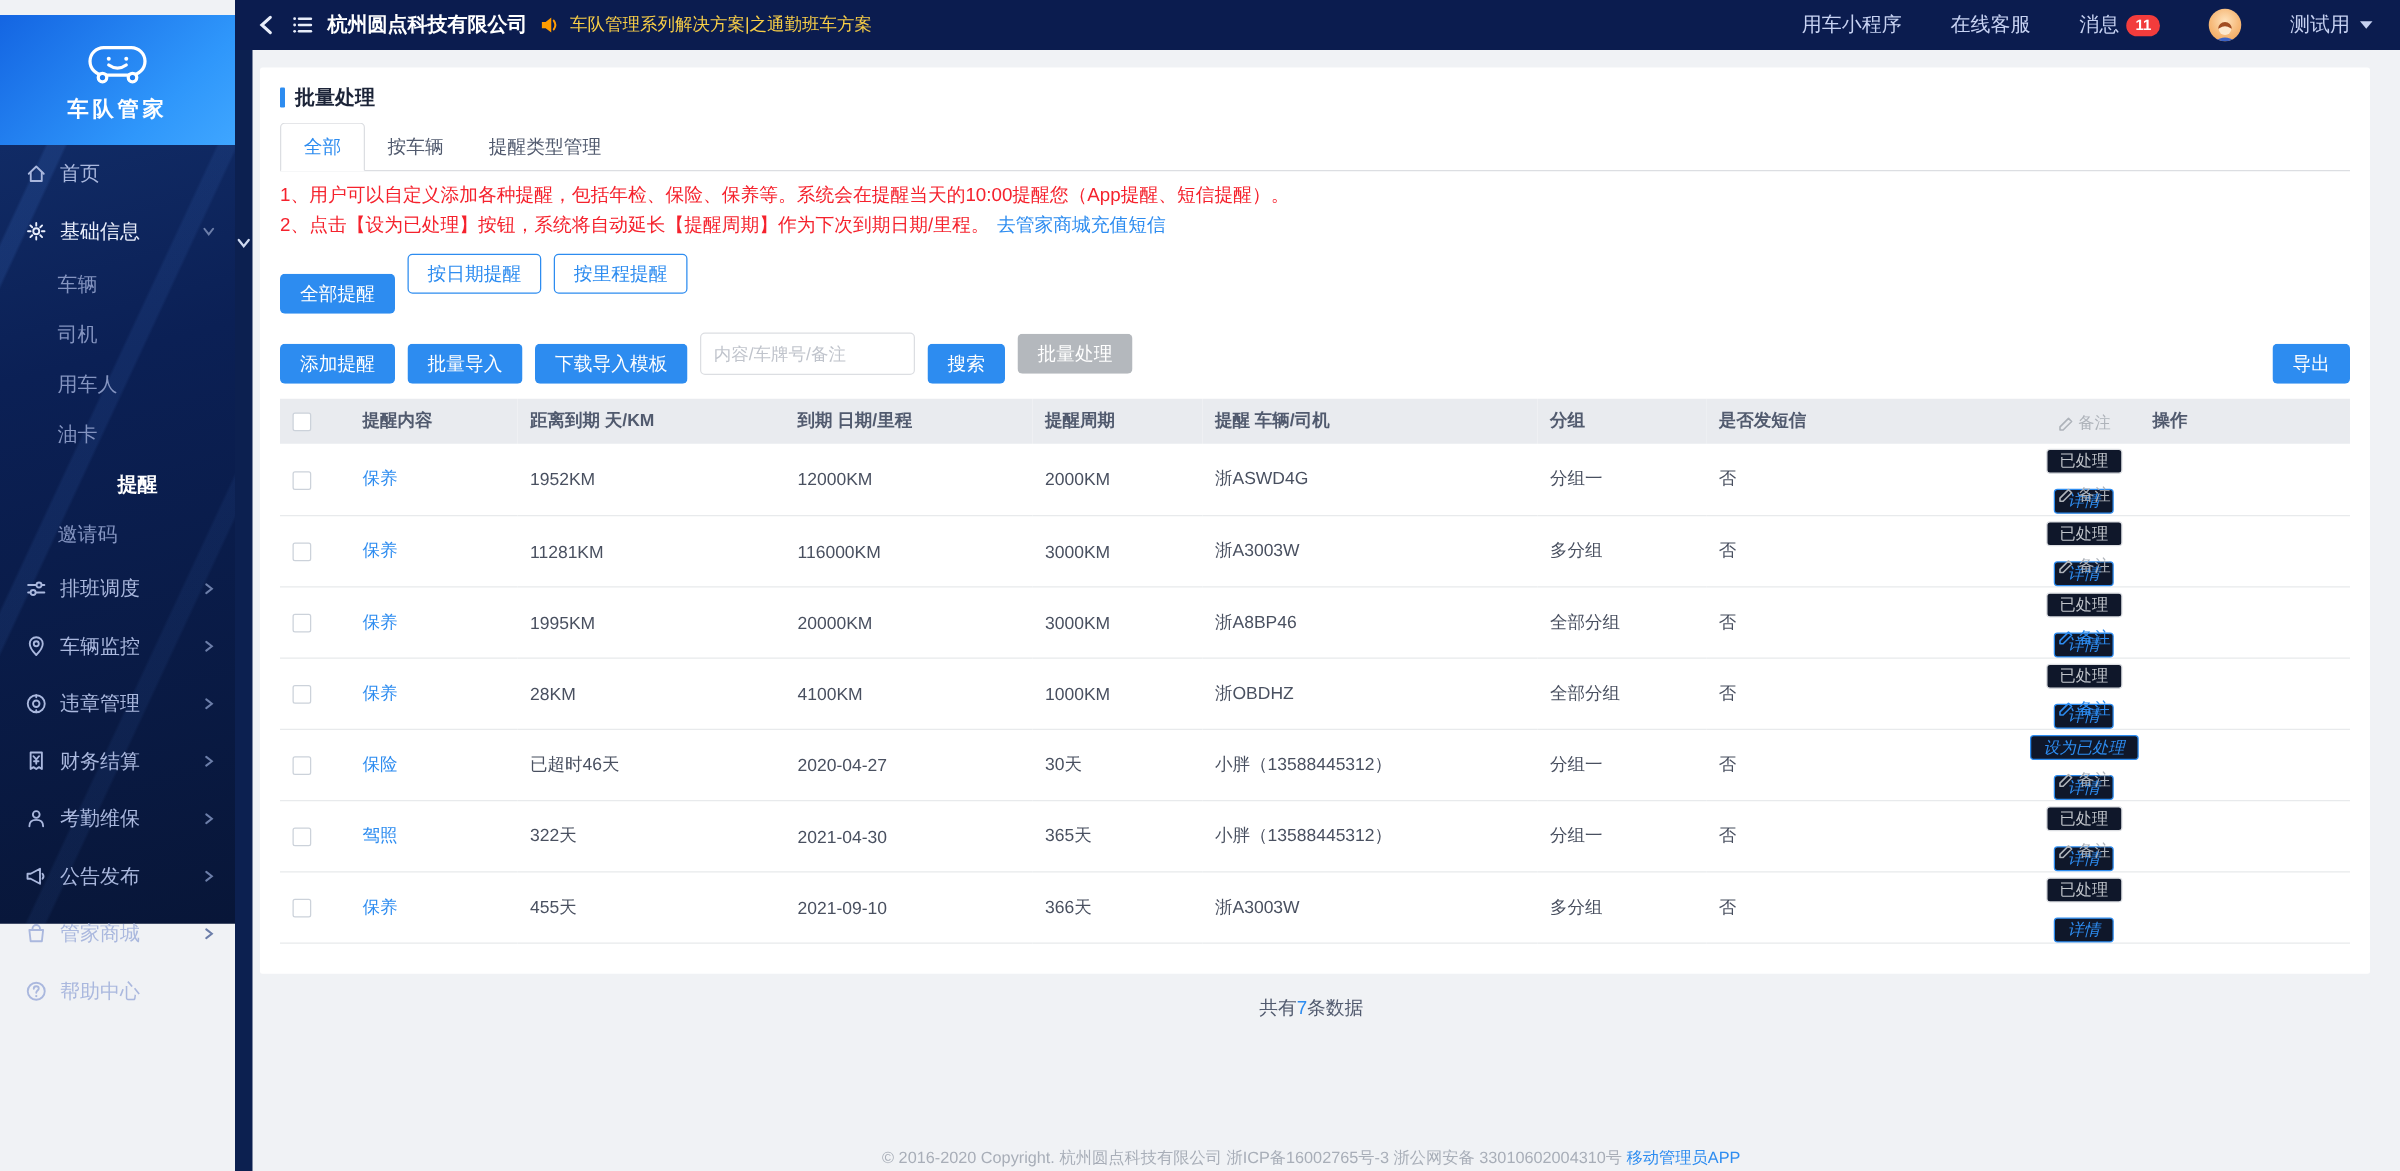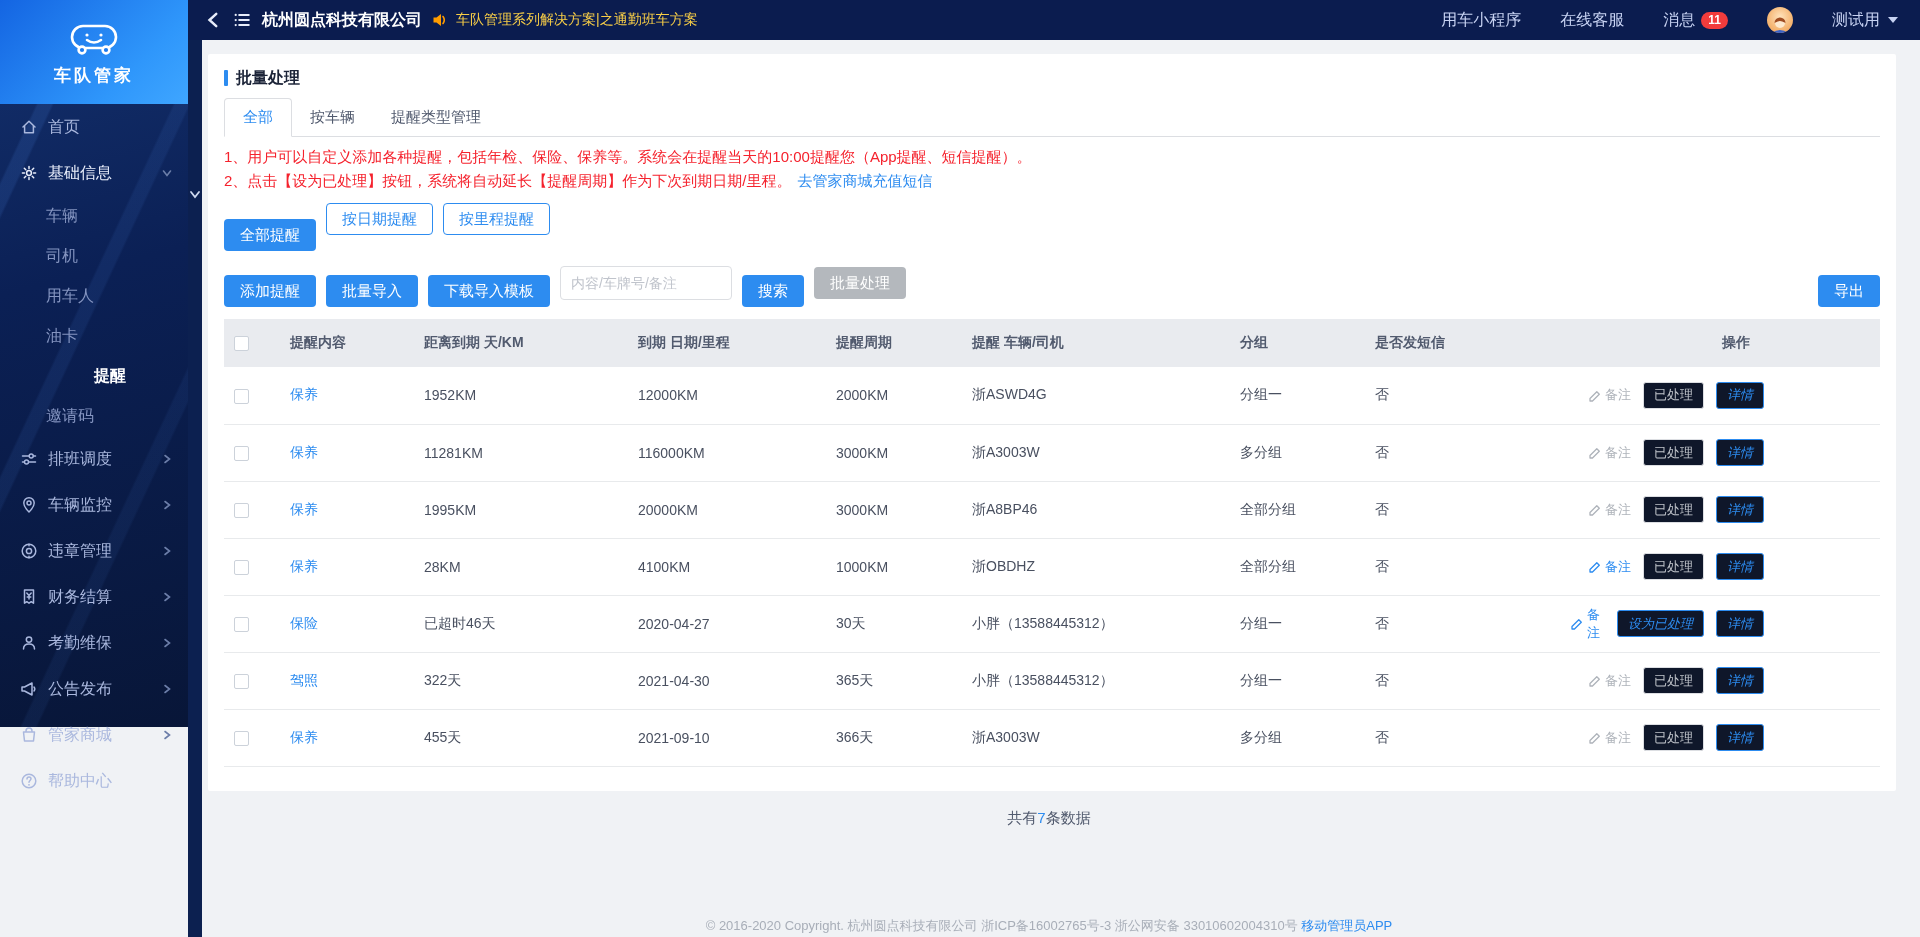--- a/index.html
+++ b/index.html
@@ -3,21 +3,21 @@
 <meta charset="utf-8">
 <style>
   :root{
     --primary:#2d8cf0; --danger:#f5222d; --navy:#0b1c4f; --navy2:#081638;
     --yellow:#f8ce47; --border:#dcdee2; --rowline:#e8eaec; --cell:#495060;
   }
   *{margin:0;padding:0;box-sizing:border-box;font-family:"Liberation Sans",sans-serif;}
   html,body{width:1920px;height:937px;overflow:hidden;background:#f0f2f5;position:relative;}
   svg{display:block;}
   
-  .sidebar{position:absolute;left:0;top:0;width:188px;height:727px;z-index:5;
+  .sidebar{position:absolute;left:0;top:12px;width:188px;height:727px;z-index:5;
     background:linear-gradient(165deg,#14316e 0%,#0b2055 38%,#081638 100%);}
   .sidebar::before{content:'';position:absolute;inset:0;pointer-events:none;background:
     linear-gradient(115deg,transparent 16%,rgba(80,140,235,.14) 16.5%,rgba(80,140,235,.14) 19%,transparent 19.5%),
     linear-gradient(115deg,transparent 42%,rgba(80,140,235,.10) 42.5%,rgba(80,140,235,.10) 45%,transparent 45.5%),
     linear-gradient(115deg,transparent 68%,rgba(80,140,235,.08) 68.5%,rgba(80,140,235,.08) 71%,transparent 71.5%);}
   .logo{height:104px;background:linear-gradient(135deg,#1465e2 0%,#2f97fb 70%,#3fa6ff 100%);
     display:flex;flex-direction:column;align-items:center;justify-content:center;gap:6px;position:relative;}
   .logo-name{color:#fff;font-size:17px;letter-spacing:3px;font-weight:bold;}
   .menu{position:relative;padding-top:0;}
   .menu-item{height:46px;display:flex;align-items:center;padding:0 14px 0 20px;
@@ -67,25 +67,25 @@
   .btn-outline{background:#fff;color:var(--primary);border-color:var(--primary);}
   .btn-gray{background:#b4b8bd;color:#fff;}
   .filters{margin-top:10px;display:flex;gap:10px;}
   .toolbar{margin-top:8px;display:flex;gap:10px;align-items:center;}
   .search-input{width:172px;height:34px;border:1px solid var(--border);border-radius:4px;
     padding:0 10px;font-size:14px;color:#515a6e;outline:none;}
   .search-input::placeholder{color:#c0c4cc;}
   .export-wrap{margin-left:auto;}
   
   table{border-collapse:collapse;table-layout:fixed;width:1656px;margin-top:12px;}
-  thead td{height:48px;background:#e9ebef;font-size:14px;font-weight:bold;color:#515a6e;padding:0 10px;}
+  thead td{height:36px;background:#e9ebef;font-size:14px;font-weight:bold;color:#515a6e;padding:0 10px;}
   tbody td{height:57px;border-bottom:1px solid var(--rowline);font-size:14px;color:var(--cell);padding:0 10px;}
   .checkbox{display:inline-block;width:15px;height:15px;border:1px solid #ccd2da;border-radius:2px;background:#fff;cursor:pointer;vertical-align:middle;}
   .cell-link{color:var(--primary);cursor:pointer;text-decoration:none;}
-  .c-actions{display:flex;align-items:center;justify-content:flex-end;gap:12px;height:56px;padding-right:106px !important;}
+  .c-actions{display:flex;align-items:center;justify-content:flex-end;gap:12px;height:56px;padding-right:106px !important;flex-direction:column;}
   .th-actions{text-align:right;padding-right:130px !important;}
   .note-link{display:inline-flex;align-items:center;gap:4px;font-size:13px;cursor:pointer;}
   .note-gray{color:#aeb3ba;}
   .note-blue{color:var(--primary);}
   .mini-btn{height:27px;padding:0 10px;font-size:13px;border-radius:3px;background:#0f172a;cursor:pointer;white-space:nowrap;}
   .mini-disabled{border:1px solid var(--border);color:#bfc3c9;}
   .mini-primary{border:1px solid var(--primary);color:var(--primary);font-style:italic;}
   .end-bar{margin-top:8px;width:1656px;height:37px;background:#e7e9ec;display:flex;align-items:center;justify-content:center;
     color:#bcc1c9;font-size:15px;cursor:default;}
   

